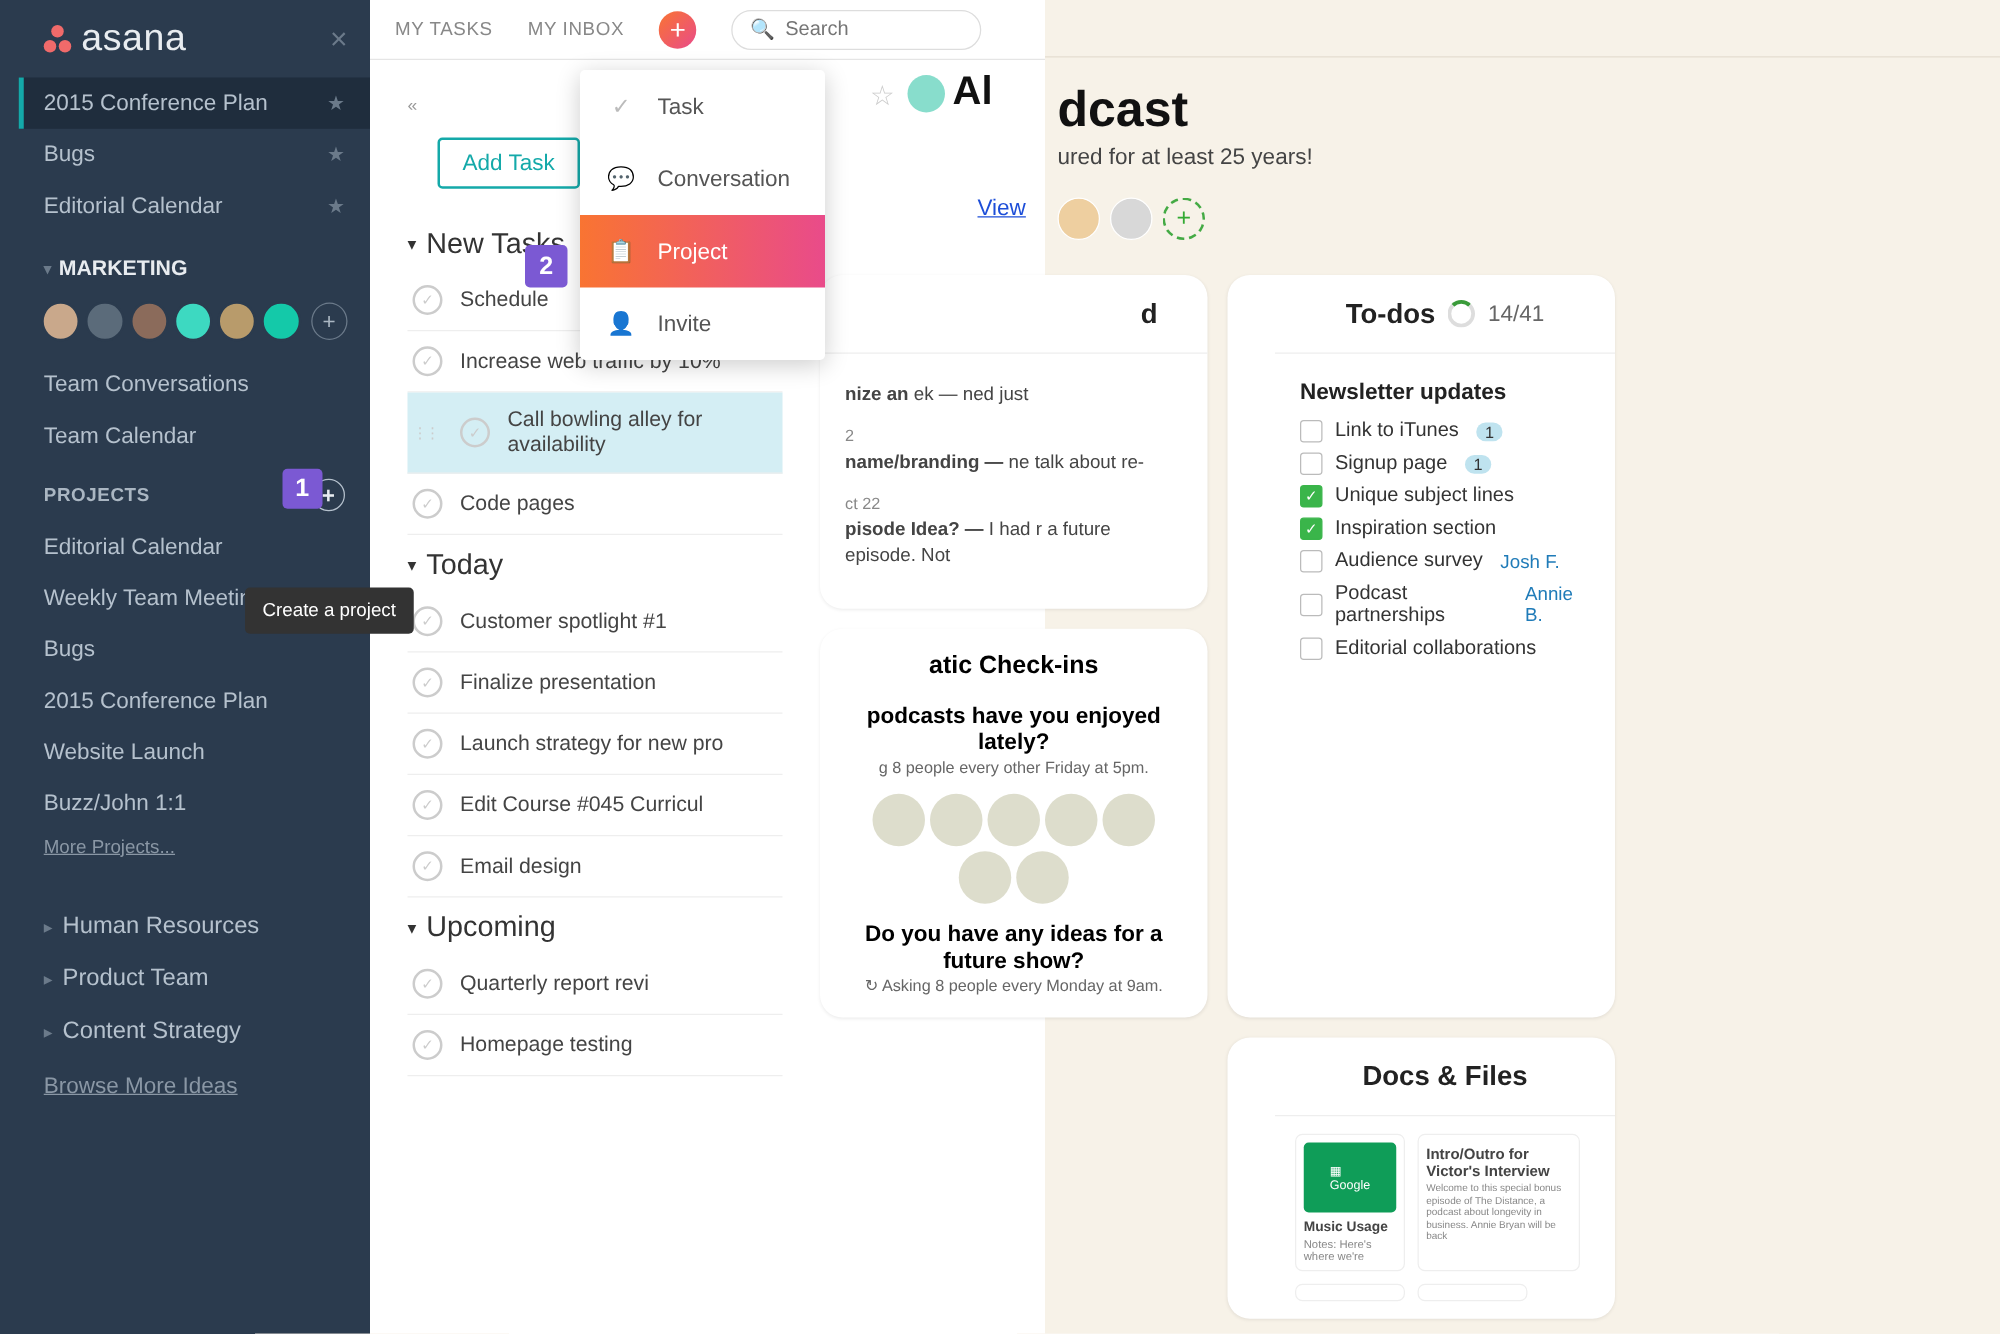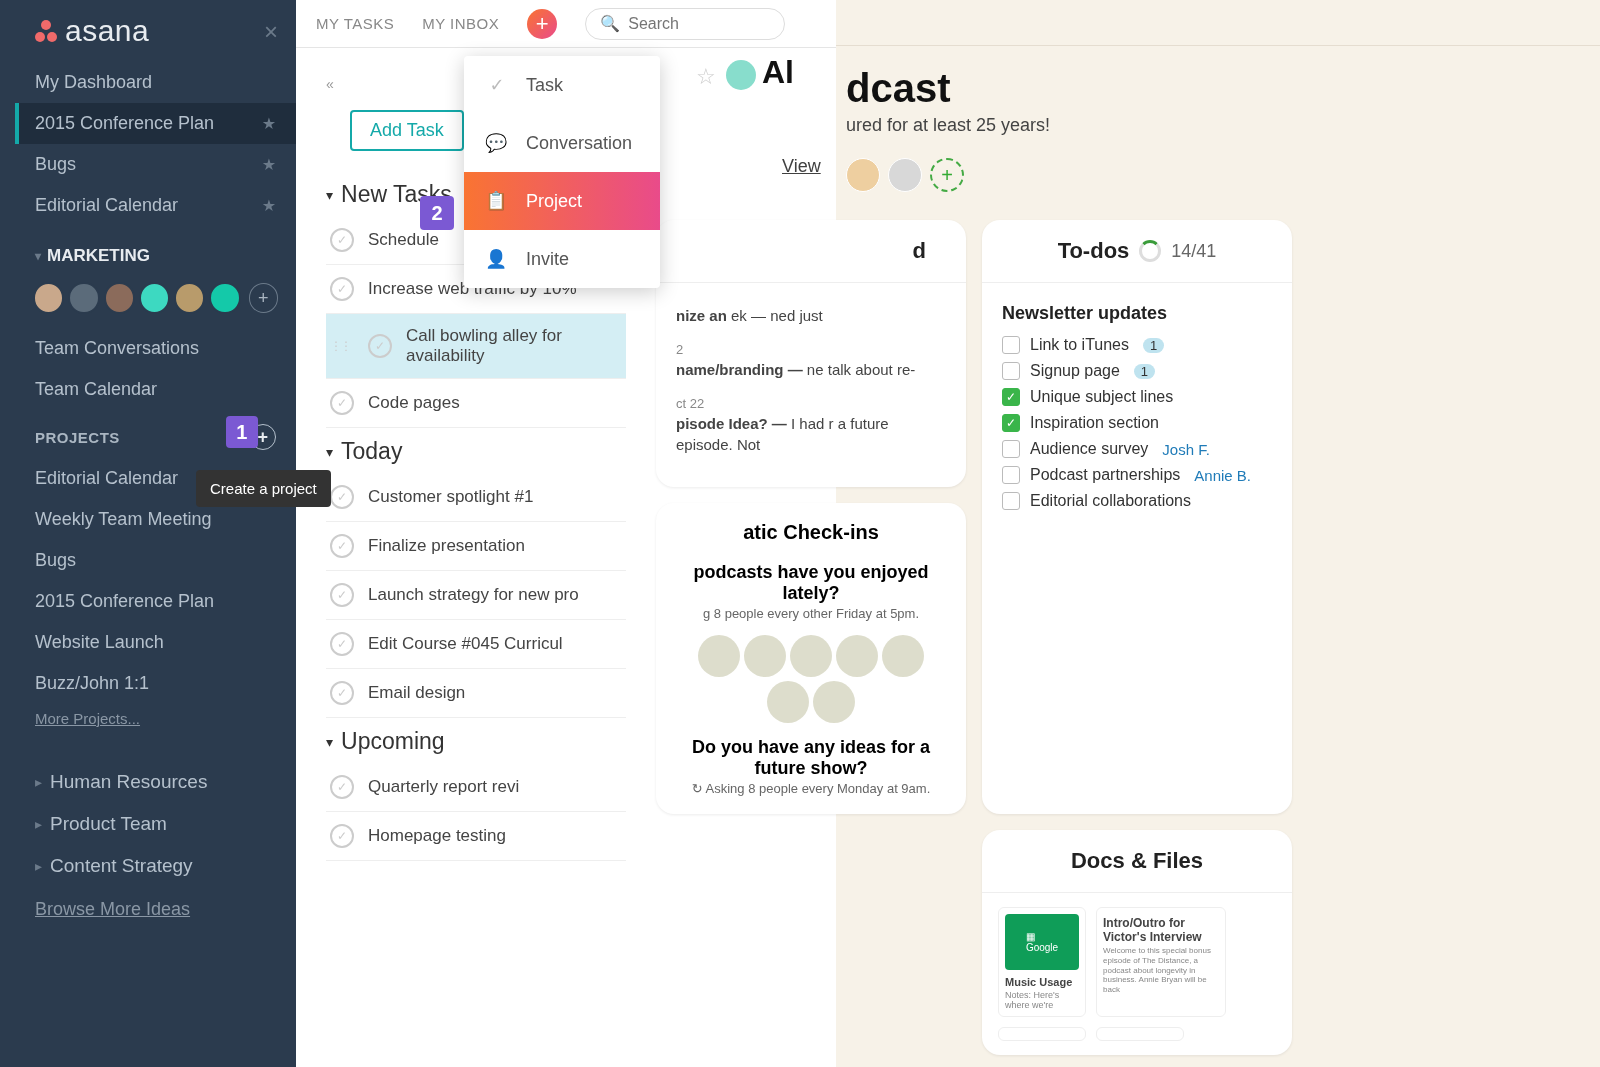--- a/index.html
+++ b/index.html
@@ -74,26 +74,26 @@
 .right-overlay { position: absolute; left: 540px; right: -260px; top: -50px; bottom: 0; background: #f7f2e8; padding: 0; }
 .ro-topbar { height: 48px; display: flex; align-items: center; padding: 0 20px; gap: 28px; border-bottom: 1px solid #e5ddd0; justify-content: flex-end; }
 
 .ro-header { padding: 20px 40px 10px 10px; text-align: left; position: relative; }
 .star-outline { position: absolute; left: -140px; top: 18px; color: #ccc; font-size: 22px; }
 .ro-avatar { position: absolute; left: -110px; top: 14px; width: 30px; height: 30px; border-radius: 50%; background: #8dc; }
 .ro-title-prefix { position: absolute; left: -74px; top: 8px; font-size: 32px; font-weight: 700; color: #111; text-align: right; }
 .ro-title { font-size: 40px; font-weight: 700; color: #111; }
 .ro-sub { font-size: 18px; color: #444; padding: 4px 0 16px; }
 .ro-people { display: flex; align-items: center; gap: 8px; padding: 6px 0 0px; position: relative; }
-.ro-view { position: absolute; left: -64px; top: 4px; color: #404040; font-size: 18px; text-decoration: underline; }
+.ro-view { position: absolute; left: -64px; top: 4px; color: #1d4ed8; font-size: 18px; text-decoration: underline; }
 .ro-avatar-sm { width: 34px; height: 34px; border-radius: 50%; background: #ddd; border: 1px solid #fff; }
 .ro-add { width: 34px; height: 34px; border-radius: 50%; border: 2px dashed #4a4; display: flex; align-items: center; justify-content: center; color: #3a3; font-size: 20px; cursor: pointer; }
 
 .cards-row { display: flex; gap: 16px; padding: 18px 0 0 0; }
-.card { background: #fff; border-radius: 18px; width: 310px; box-shadow: 0 1px 3px rgba(0,0,0,0.08); overflow: hidden; }
+.card { background: #fff; border-radius: 18px; width: 310px; box-shadow: 0 1px 3px rgba(0,0,0,0.08); overflow: hidden; padding-left: 38px; }
 .card-header { padding: 18px 20px; text-align: center; font-size: 22px; font-weight: 700; color: #222; border-bottom: 1px solid #eee; display: flex; align-items: center; justify-content: center; gap: 10px; }
 .progress-ring { width: 22px; height: 22px; border: 3px solid #ddd; border-top-color: #3a9b3a; border-radius: 50%; }
 .progress-text { font-size: 18px; color: #666; font-weight: 400; }
 
 .card-body { padding: 16px 20px; }
 .card-group-h { font-size: 18px; font-weight: 700; color: #222; padding: 4px 0 8px; }
 .todo-row { display: flex; align-items: center; gap: 10px; padding: 4px 0; font-size: 16px; color: #333; }
 .todo-check { width: 18px; height: 18px; border: 1.5px solid #bbb; border-radius: 3px; flex-shrink: 0; }
 .todo-check.done { background: #3ab54a; border-color: #3ab54a; color: #fff; display: flex; align-items: center; justify-content: center; font-size: 12px; }
 .todo-badge { background: #bfe3ef; color: #333; border-radius: 10px; padding: 0 7px; font-size: 13px; margin-left: 4px; }
@@ -133,23 +133,20 @@
           </div>
         <div class="brand-dots-row">
             <span class="brand-dot"></span>
             <span class="brand-dot"></span>
           </div>
       </div>
       <span class="brand-text">asana</span>
       <span class="close-x">×</span>
     </div>
 
-    <div class="nav-item">
-      <span>My Dashboard</span>
-    </div>
     <div class="nav-item active">
       <span>2015 Conference Plan</span>
       <span class="star-icon">★</span>
     </div>
     <div class="nav-item">
       <span>Bugs</span>
       <span class="star-icon">★</span>
     </div>
     <div class="nav-item">
       <span>Editorial Calendar</span>

